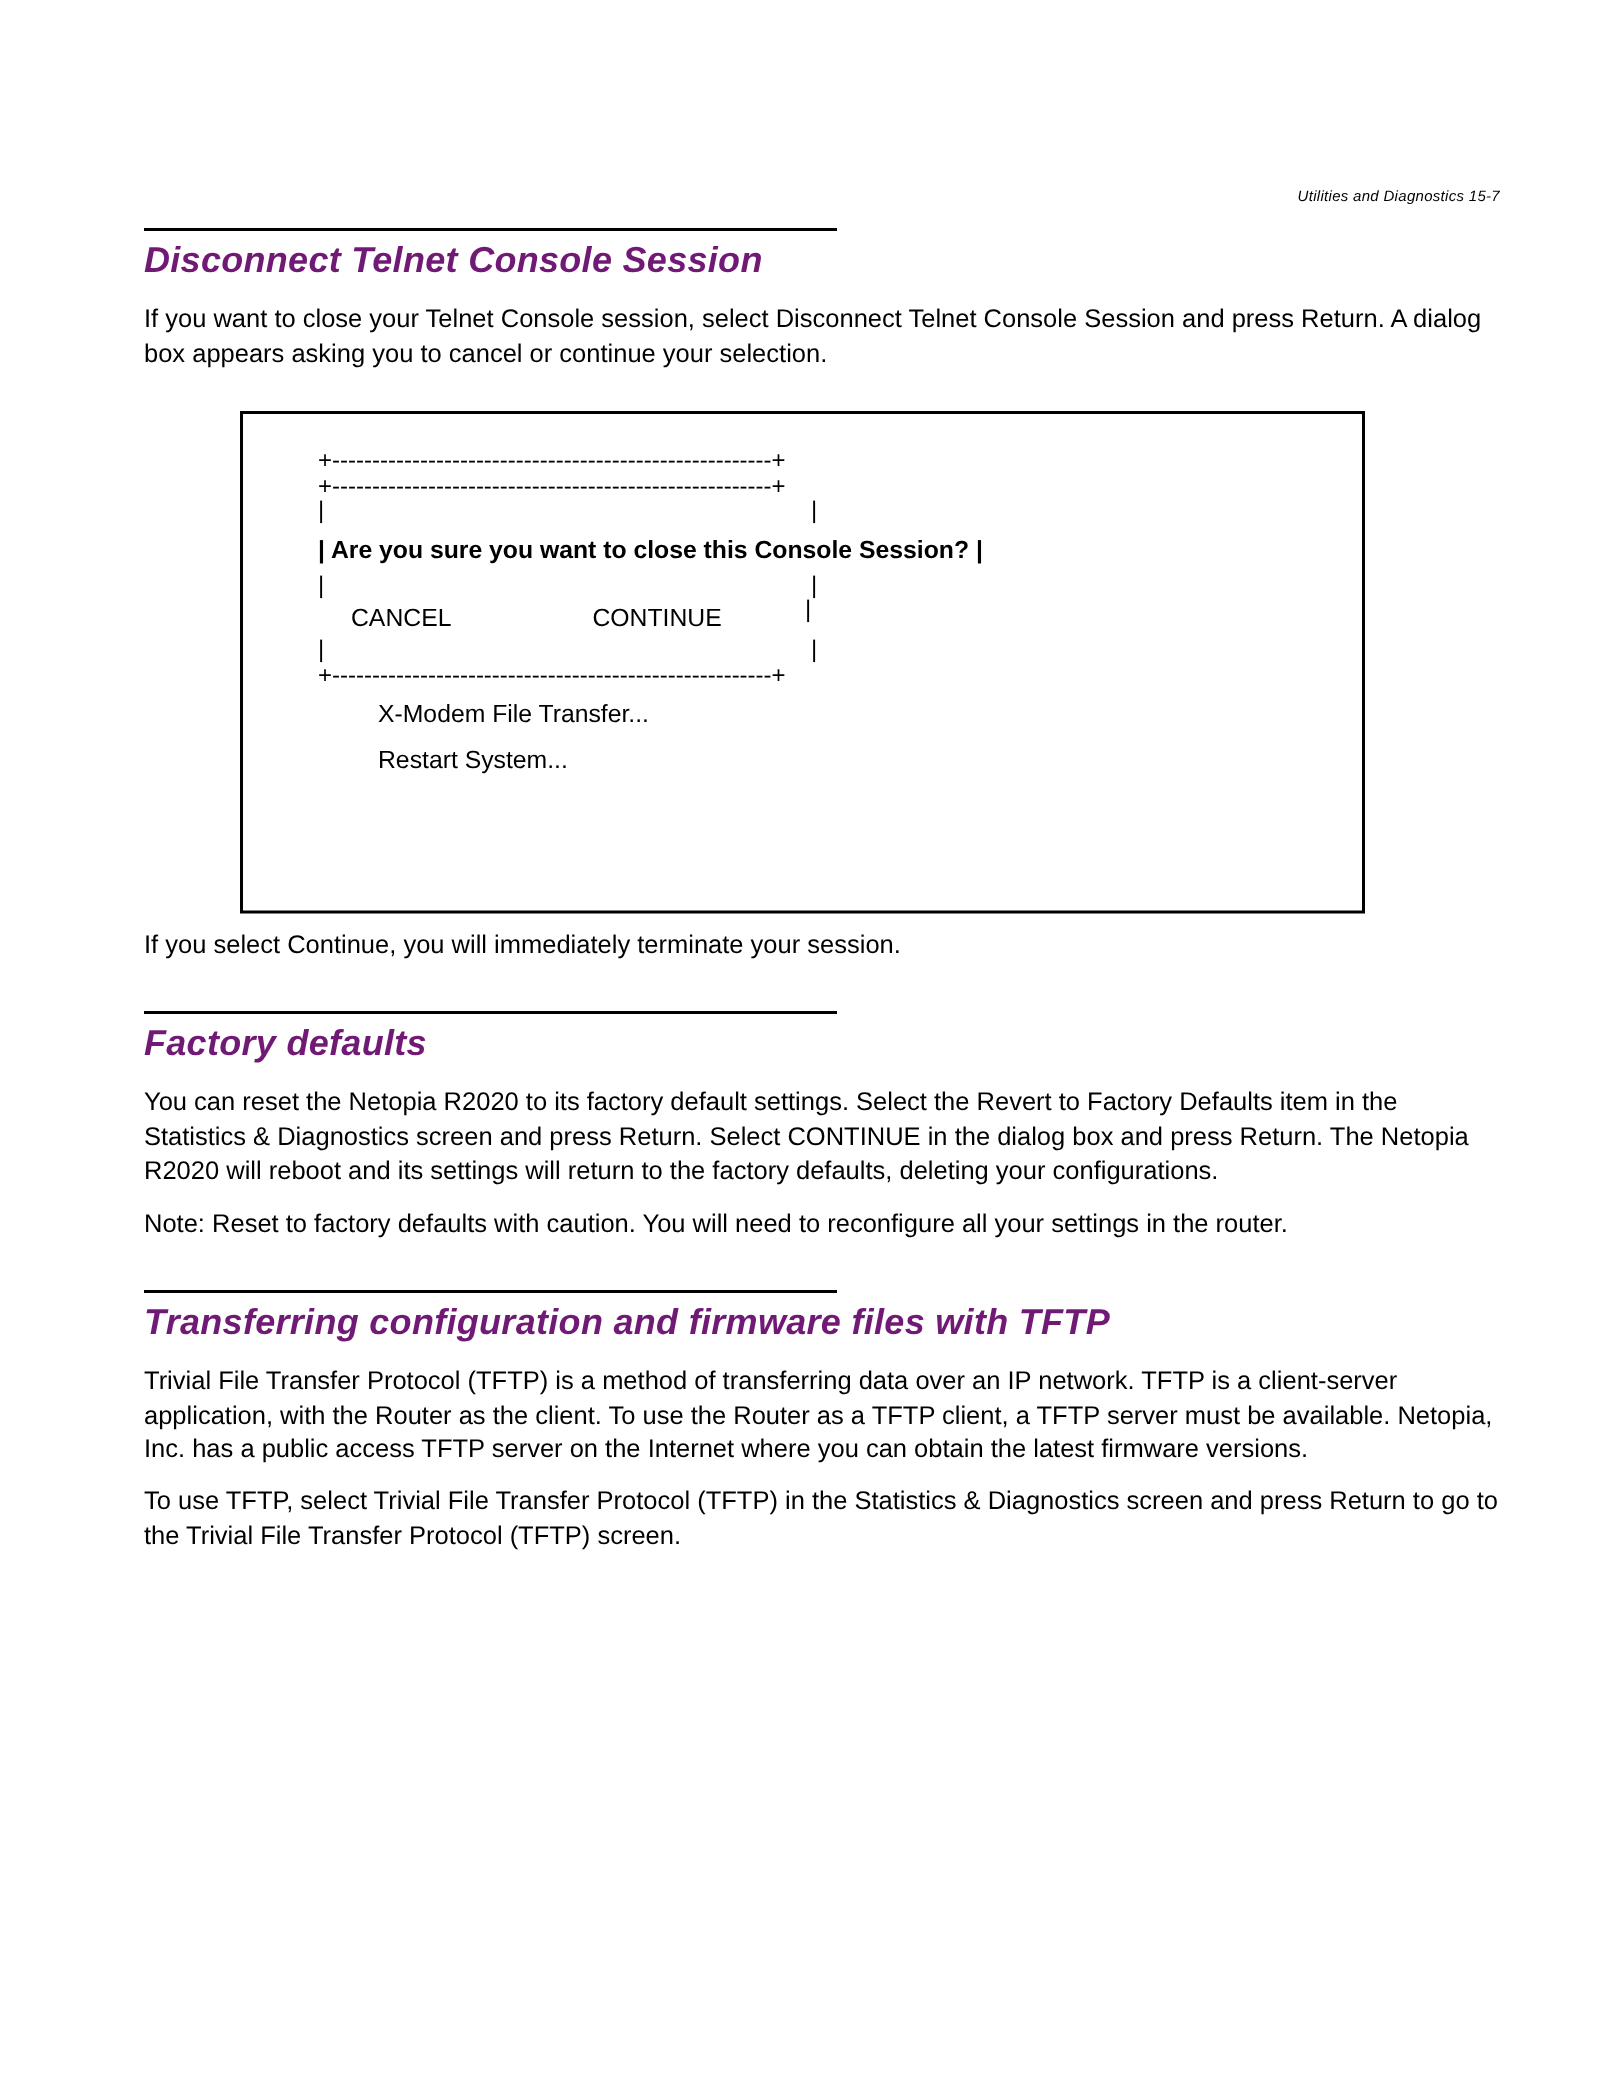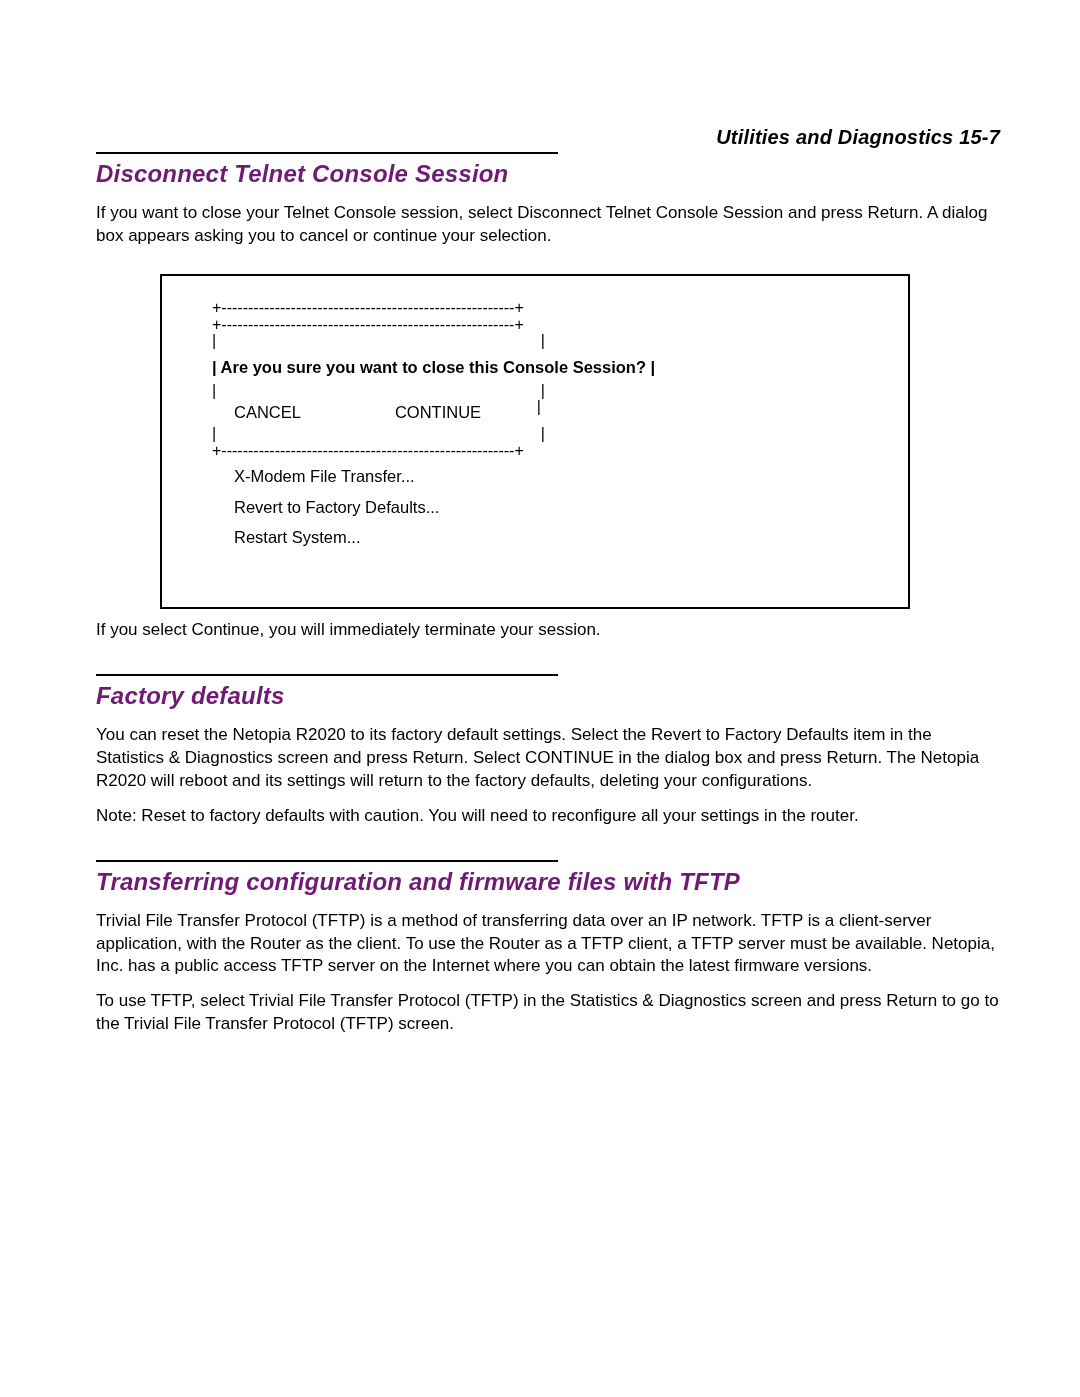--- a/index.html
+++ b/index.html
@@ -15,22 +15,22 @@
     width: 1080px;
     min-height: 1397px;
     box-sizing: border-box;
     padding: 120px 80px 80px 96px;
   }
   .running-head {
     position: absolute;
     top: 126px;
     right: 80px;
     font-style: italic;
-    font-weight: bold;
-    font-size: 20px;
+    font-weight: normal;
+    font-size: 10px;
     letter-spacing: 0.2px;
   }
   .section-rule {
     border: none;
     border-top: 2px solid #000;
     width: 462px;
     margin: 32px 0 6px 0;
   }
   .section-title {
     color: #701a75;
@@ -75,21 +75,21 @@
   }
   .dialog-prompt {
     margin: 4px 0 2px 0;
   }
   .dialog-btn-row {
     display: flex;
     gap: 94px;
     padding-left: 22px;
   }
   .menu-item {
-    margin: 4px 0 2px 22px;
+    margin: 4px 0 2px 40px;
   }
   .first-section-spacer {
     height: 0px;
   }
 </style>
 </head>
 <body>
 
 <div class="page">
 
@@ -112,21 +112,20 @@
       <div class="dialog-btn-row">
         <span>CANCEL</span>
         <span>CONTINUE</span>
       </div>
       <span class="ascii-line" style="margin-left:20px;">        |</span>
     </div>
     <div class="ascii-line">|                                                                         |</div>
     <div class="ascii-line">+-------------------------------------------------------+</div>
 
     <div class="menu-item">X-Modem File Transfer...</div>
-    <div class="menu-item">Revert to Factory Defaults...</div>
     <div class="menu-item">Restart System...</div>
   </div>
 
   <div class="body-text">If you select Continue, you will immediately terminate your session.</div>
 
   <hr class="section-rule">
   <div class="section-title">Factory defaults</div>
   <div class="body-text">You can reset the Netopia R2020 to its factory default settings. Select the Revert to Factory Defaults item in the Statistics &amp; Diagnostics screen and press Return. Select CONTINUE in the dialog box and press Return. The Netopia R2020 will reboot and its settings will return to the factory defaults, deleting your configurations.</div>
   <div class="body-text">Note: Reset to factory defaults with caution. You will need to reconfigure all your settings in the router.</div>
 

